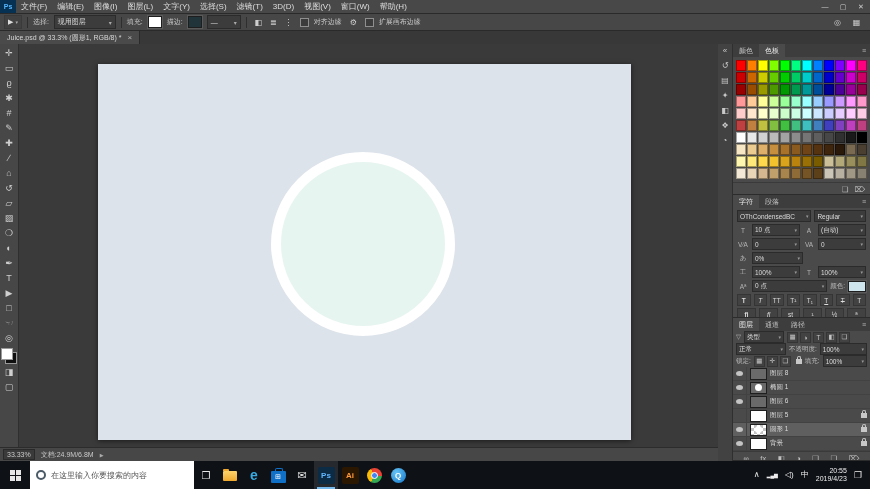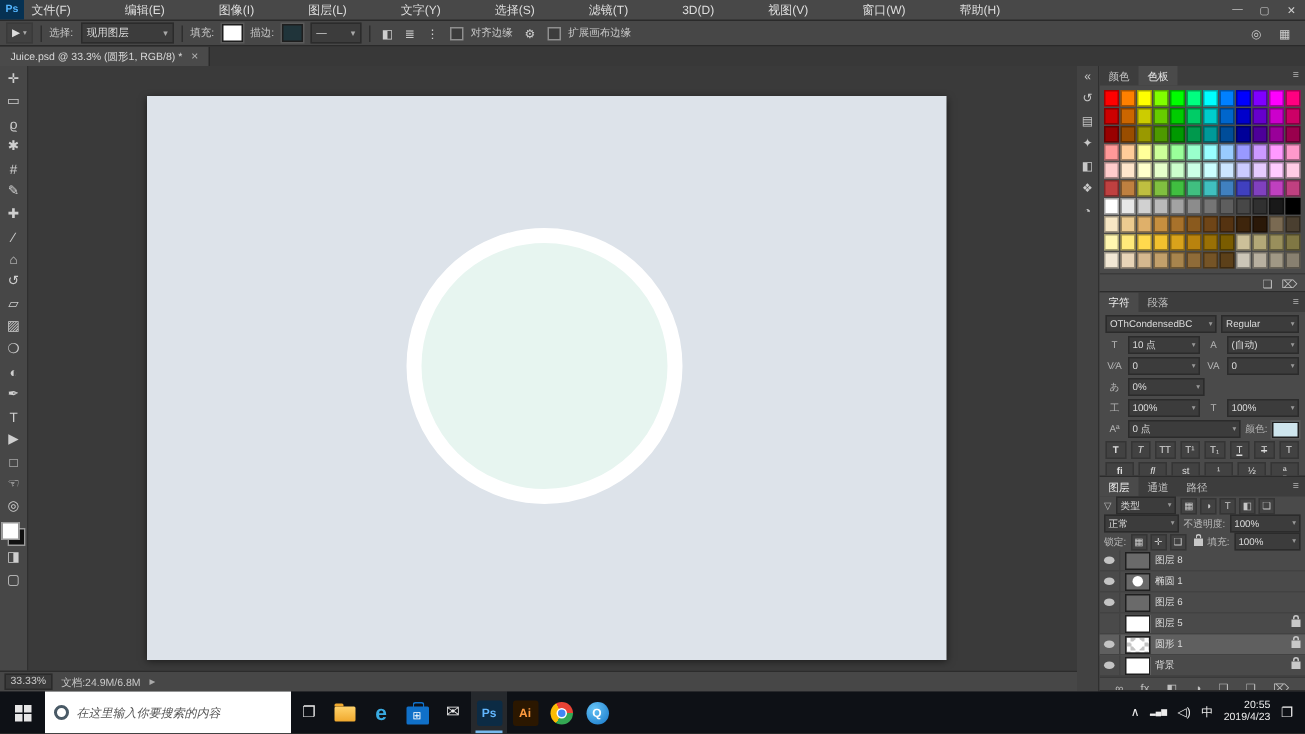--- a/index.html
+++ b/index.html
@@ -109,21 +109,21 @@
   .lock.inline{margin-left:2px;}
   .lf-icon{font-size:7.5px;color:#c0c0c0;}
 
   
   .taskbar{position:absolute;left:0;bottom:0;right:0;height:28px;background:#0e1116;display:flex;align-items:stretch;z-index:6;}
   .start{width:30px;display:flex;align-items:center;justify-content:center;}
   .winlogo{display:grid;grid-template-columns:5px 5px;grid-template-rows:5px 5px;gap:1px;}
   .winlogo span{background:#e6e6e6;}
   .searchbox{width:152px;background:#ffffff;display:flex;align-items:center;gap:5px;padding:0 6px;font-size:8px;color:#555;}
   .cortana{width:10px;height:10px;border-radius:50%;border:2px solid #4a5a66;box-sizing:border-box;flex-shrink:0;}
-  .search-text{white-space:nowrap;overflow:hidden;font-style:italic;}
+  .search-text{white-space:nowrap;overflow:hidden;}
   .taskview{width:24px;display:flex;align-items:center;justify-content:center;color:#e8e8e8;font-size:10px;}
   .tb-apps{display:flex;align-items:stretch;}
   .tb-app{width:24px;display:flex;align-items:center;justify-content:center;position:relative;}
   .tb-app.active{background:rgba(255,255,255,.10);}
   .tb-app.active::after{content:"";position:absolute;left:3px;right:3px;bottom:0;height:2px;background:#76b9ed;}
   .tile{width:17px;height:17px;border-radius:2px;display:flex;align-items:center;justify-content:center;
         font-size:8px;font-weight:bold;}
   .letter{font-weight:bold;line-height:1;}
   .folder{position:relative;width:14px;height:10px;background:linear-gradient(#ffd36b,#f0a92e);border-radius:1px;margin-top:2px;}
   .folder::before{content:"";position:absolute;top:-2px;left:0;width:6px;height:2px;background:#f0a92e;border-radius:1px 1px 0 0;}
@@ -142,21 +142,21 @@
   .clock{display:flex;flex-direction:column;align-items:flex-end;font-size:7px;line-height:8px;}
   .notif{font-size:9px;}
 </style>
 </head>
 <body>
 
 <div class="app">
 
   <div class="menubar">
     <div class="ps-logo">Ps</div>
-    <div id="menu-items" style="display:flex;height:100%;gap:26px;">
+    <div id="menu-items" style="display:flex;height:100%;">
         <div class="menu-item">文件(F)</div>
         <div class="menu-item">编辑(E)</div>
         <div class="menu-item">图像(I)</div>
         <div class="menu-item">图层(L)</div>
         <div class="menu-item">文字(Y)</div>
         <div class="menu-item">选择(S)</div>
         <div class="menu-item">滤镜(T)</div>
         <div class="menu-item">3D(D)</div>
         <div class="menu-item">视图(V)</div>
         <div class="menu-item">窗口(W)</div>

